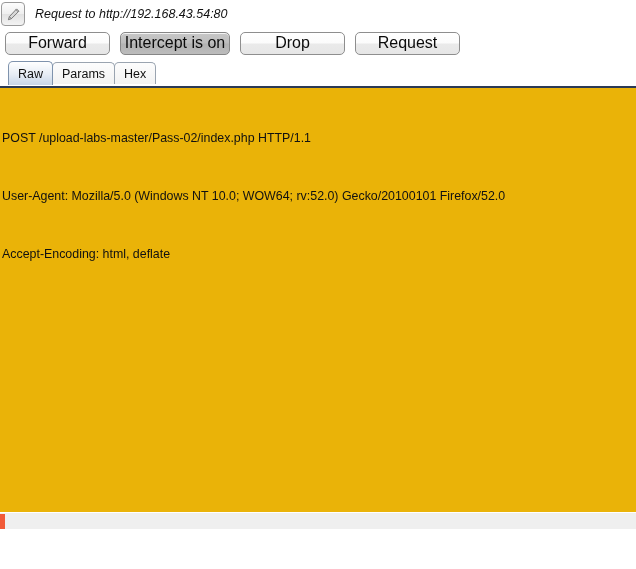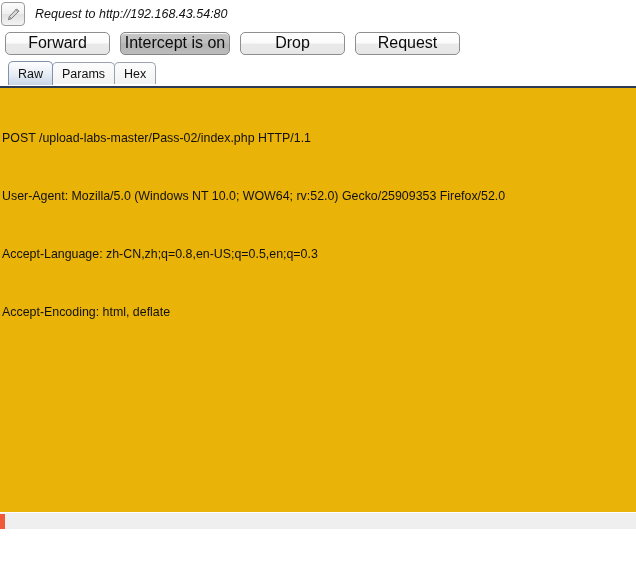--- a/index.html
+++ b/index.html
@@ -186,22 +186,21 @@
 <div id="tabbar">
   <div class="tab active">Raw</div>
   <div class="tab">Params</div>
   <div class="tab">Hex</div>
   <div id="tab-underline"></div>
 </div>
 
 <div id="editor">
   <div id="msg-text">
     <div class="ln">POST /upload-labs-master/Pass-02/index.php HTTP/1.1</div>
-    <div class="ln">User-Agent: Mozilla/5.0 (Windows NT 10.0; WOW64; rv:52.0) Gecko/25909353 Firefox/52.0</div>
-    <div class="ln">Accept-Language: zh-CN,zh;q=0.8,en-US;q=0.5,en;q=0.3</div>
+    <div class="ln">User-Agent: Mozilla/5.0 (Windows NT 10.0; WOW64; rv:52.0) Gecko/20100101 Firefox/52.0</div>
     <div class="ln">Accept-Encoding: html, deflate</div>
     
     
     
     
     
     
     
     
     

